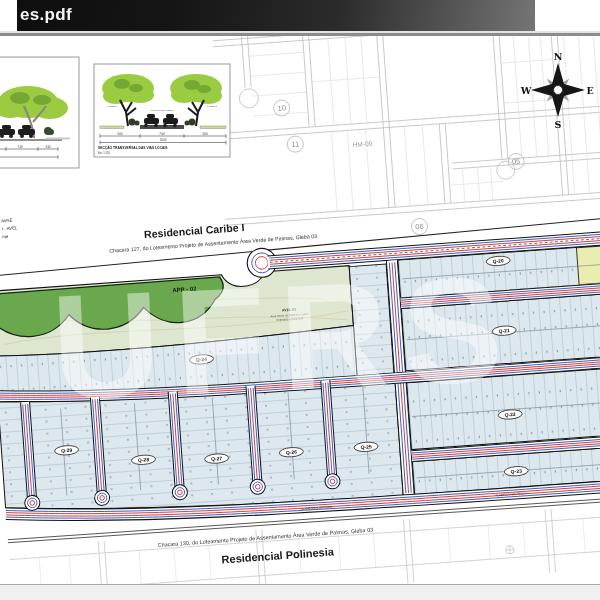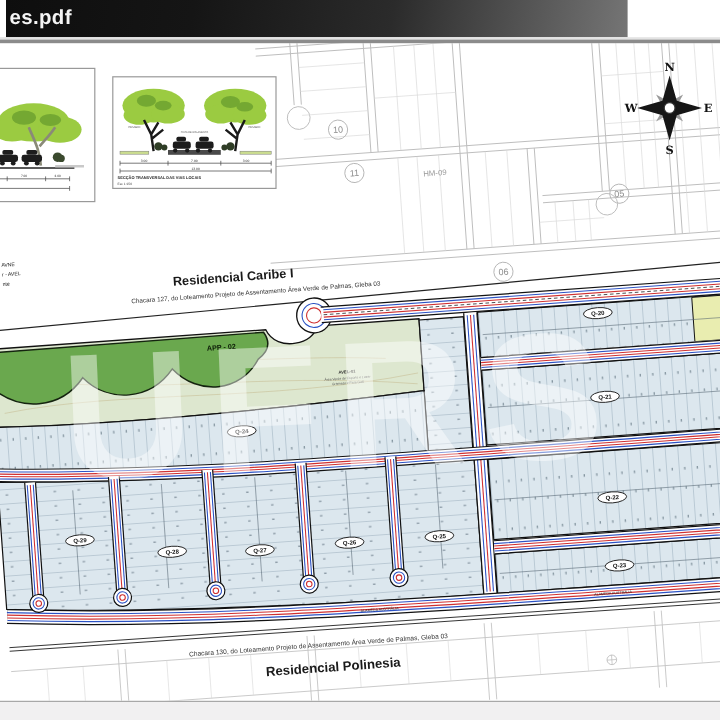--- a/index.html
+++ b/index.html
@@ -1,18 +1,18 @@
 <!DOCTYPE html>
 <html><head>
 <meta charset="utf-8">
 <style>
   html,body{margin:0;padding:0;background:#ffffff;}
   .screen{position:relative;width:600px;height:600px;overflow:hidden;background:#fff;
           font-family:"Liberation Sans",sans-serif;}
-  .titlebar{position:absolute;left:5px;top:0;width:518px;height:31px;z-index:10;
+  .titlebar{position:absolute;left:17px;top:0;width:518px;height:31px;z-index:10;
             background:linear-gradient(100deg,#0e0e0e 0%,#151515 30%,#2b2b2b 62%,#757575 100%);}
   .titlebar .fname{position:absolute;left:3px;top:5px;color:#f4f4f4;font-weight:700;font-size:17px;
             letter-spacing:.3px;}
   .seam1{position:absolute;left:0;top:31px;width:600px;height:2px;background:#e3e3e3;z-index:10;}
   .seam2{position:absolute;left:0;top:33px;width:600px;height:3px;background:#8b8b8b;z-index:10;}
   .page{position:absolute;left:0;top:36px;width:600px;height:548px;background:#ffffff;z-index:1;}
   .mapsvg{position:absolute;left:0;top:0;width:600px;height:600px;z-index:2;}
   .watermark{position:absolute;left:52px;top:252px;z-index:5;pointer-events:none;
              font-size:150px;font-weight:700;letter-spacing:14px;white-space:nowrap;
              color:rgba(255,255,255,0.45);transform:rotate(-2.5deg);}

